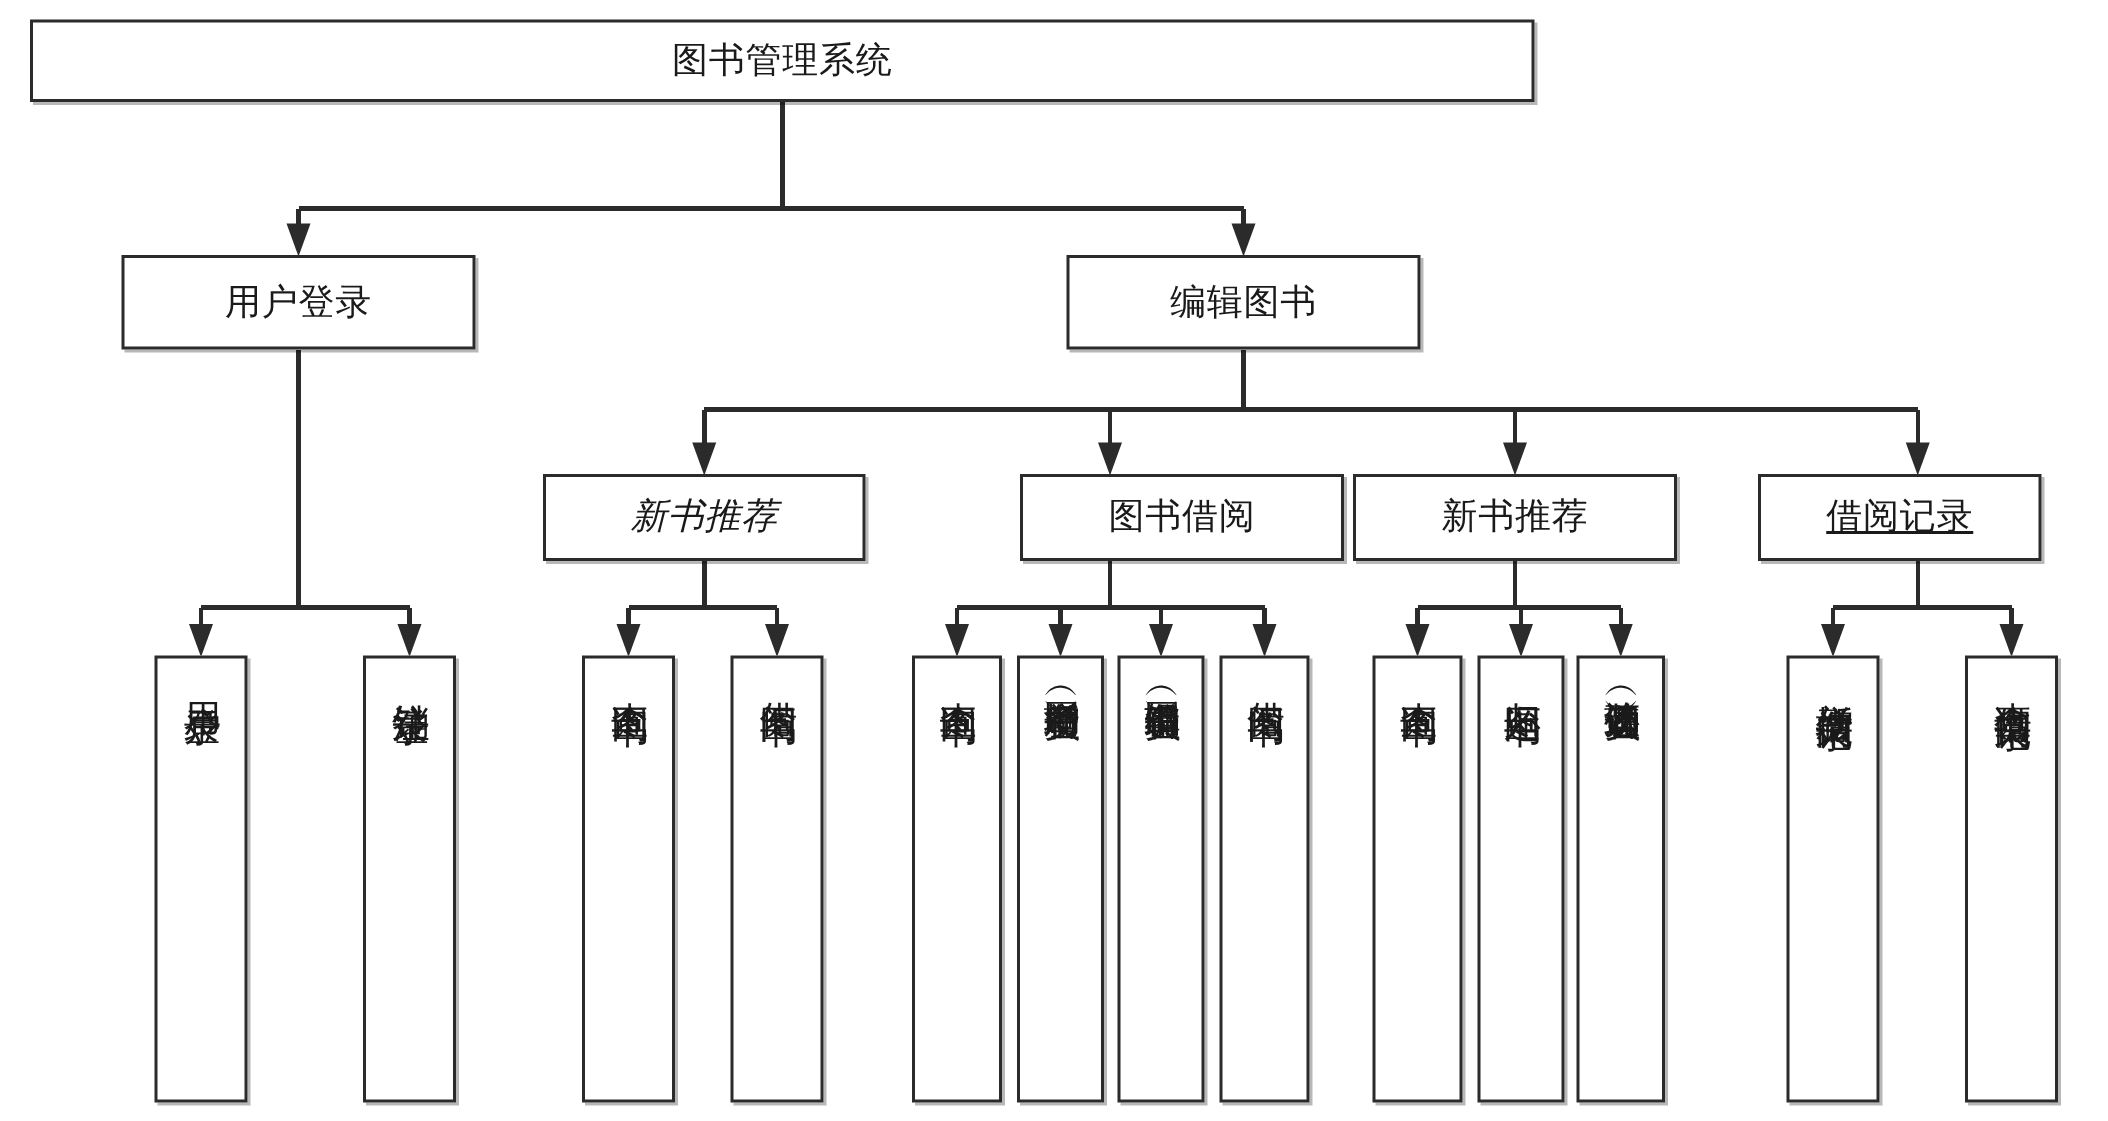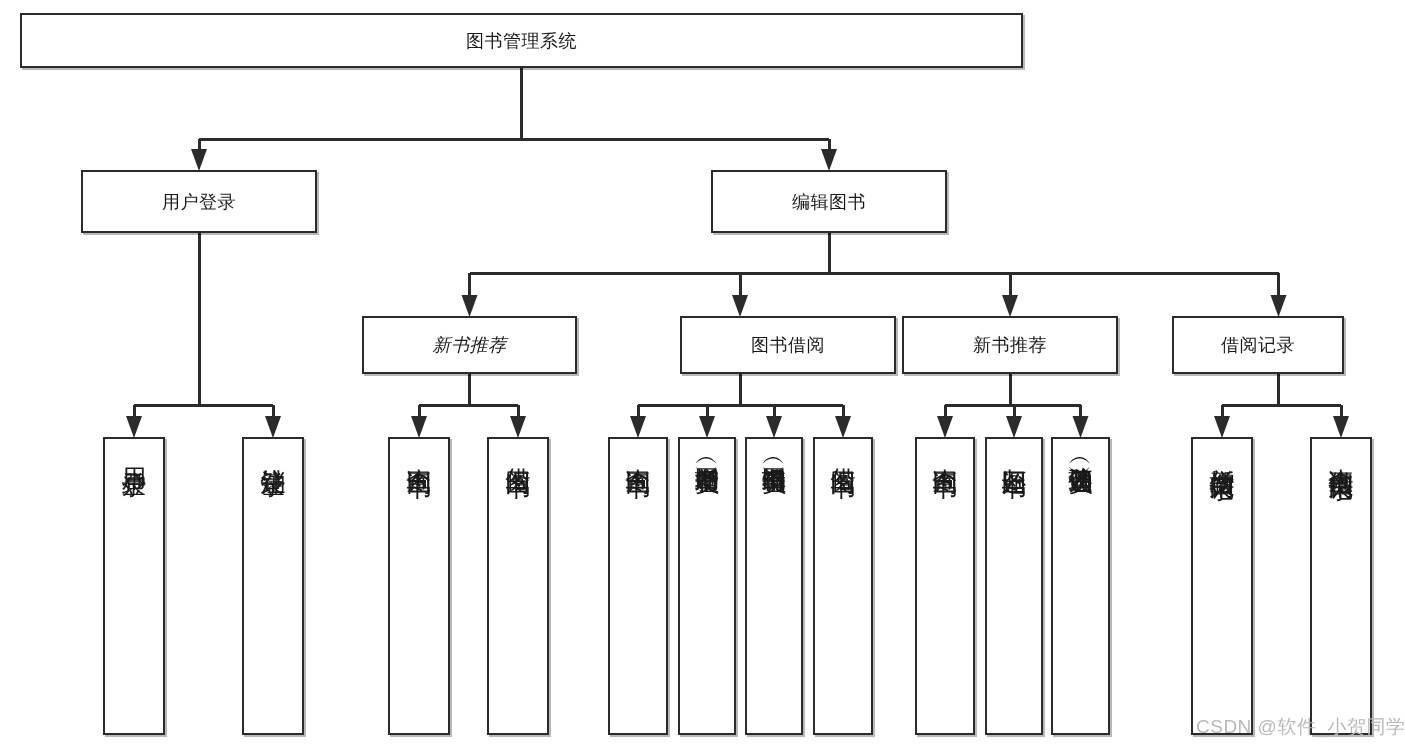--- a/index.html
+++ b/index.html
@@ -35,21 +35,21 @@
     justify-content: center;
     color: #1a1a1a;
   }
   .node .label {
     display: block;
     text-align: center;
     line-height: 1.0;
     white-space: pre-wrap;
   }
   .node.horiz .label {
-    font-size: 18px;
+    font-size: 24px;
     letter-spacing: 0.5px;
   }
   .node.vert {
     align-items: flex-start;
     padding-top: 9px;
   }
   .node.vert .label {
     writing-mode: vertical-rl;
     text-orientation: upright;
     font-size: 25px;
@@ -138,21 +138,21 @@
       </div>
       <div class="node horiz" style="left: 362px; top: 316px; width: 215px; height: 58px; font-style: italic;">
         <span class="label">新书推荐</span>
       </div>
       <div class="node horiz" style="left: 632px; top: 316px; width: 216px; height: 58px; margin-left: 48px;">
         <span class="label">图书借阅</span>
       </div>
       <div class="node horiz" style="left: 902px; top: 316px; width: 216px; height: 58px;">
         <span class="label">新书推荐</span>
       </div>
-      <div class="node horiz" style="left: 1172px; top: 316px; width: 172px; height: 58px;">
+      <div class="node horiz" style="left: 1172px; top: 316px; width: 189px; height: 58px; text-decoration: underline;">
         <span class="label">借阅记录</span>
       </div>
       <div class="node vert" style="left: 103px; top: 437px; width: 62px; height: 298px;">
         <span class="label">用户登录</span>
       </div>
       <div class="node vert" style="left: 242px; top: 437px; width: 62px; height: 298px;">
         <span class="label">注销登录</span>
       </div>
       <div class="node vert" style="left: 388px; top: 437px; width: 62px; height: 298px;">
         <span class="label">查询图书</span>
@@ -181,14 +181,13 @@
       <div class="node vert tight" style="left: 1051px; top: 437px; width: 59px; height: 298px;">
         <span class="label">确认归还（管理员）</span>
       </div>
       <div class="node vert" style="left: 1191px; top: 437px; width: 62px; height: 298px;">
         <span class="label">新增借阅记录</span>
       </div>
       <div class="node vert" style="left: 1310px; top: 437px; width: 62px; height: 298px;">
         <span class="label">查询借阅记录</span>
       </div>
     </div>
-  <div class="watermark" id="watermark" style="left: 1196px; top: 714px;">CSDN @软件_小贺同学</div>
 </div>
 
 </body></html>

